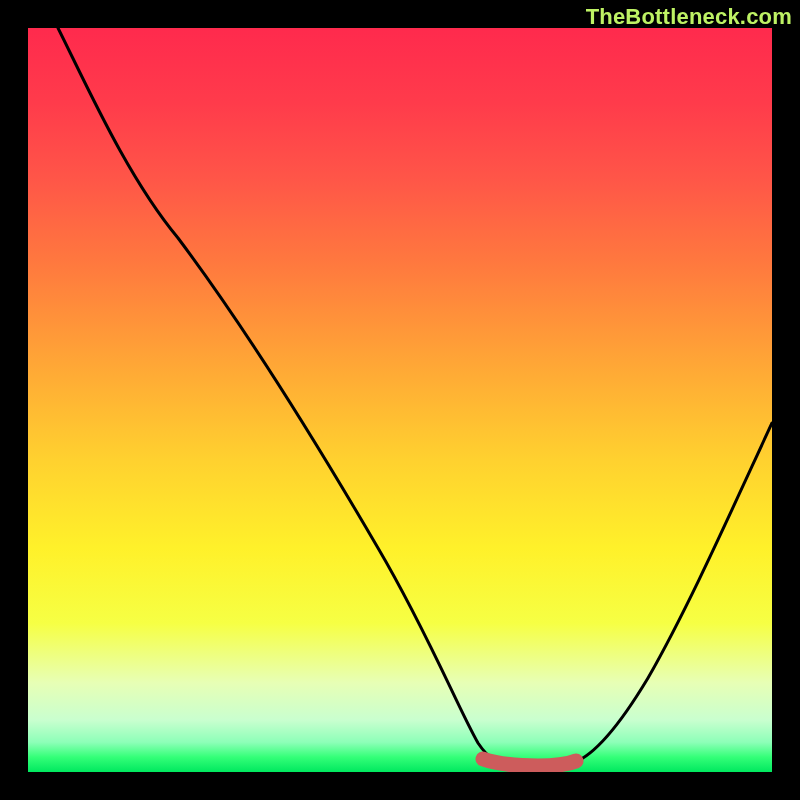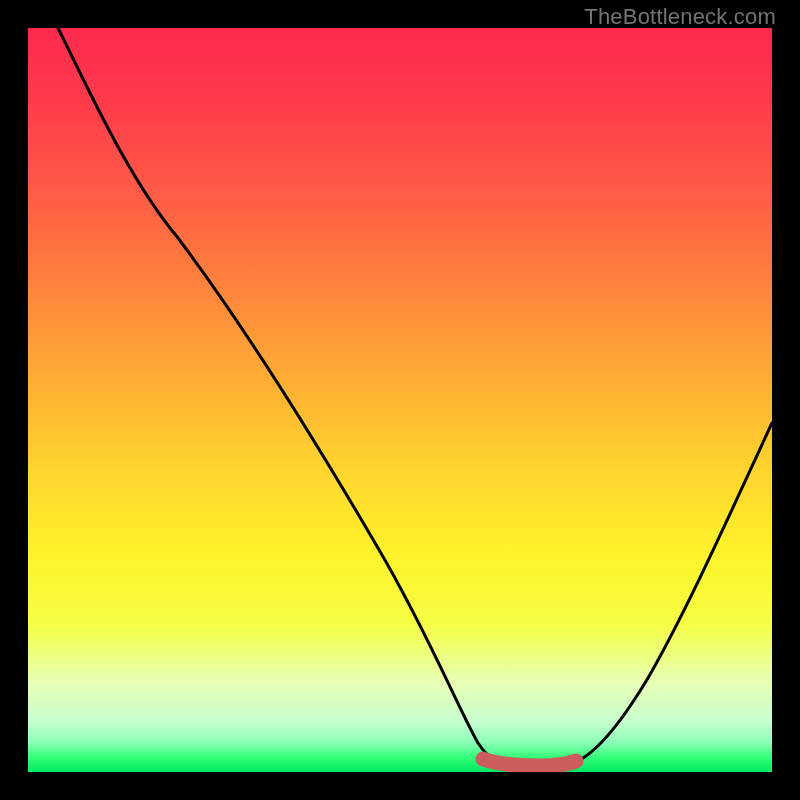--- a/index.html
+++ b/index.html
@@ -38,25 +38,25 @@
       #e7ffb5 88%,
       #c9ffcf 93%,
       #8dffb8 96%,
       #34ff78 98%,
       #00e85f 100%
     );
   }
   .watermark {
     position: absolute;
     top: 4px;
-    right: 24px;
-    color: #737373;
+    right: 8px;
+    color: #bef264;
     font-size: 22px;
     letter-spacing: 0.2px;
-    font-weight: 400;
+    font-weight: 700;
   }
   svg.curve {
     position: absolute;
     top: 0;
     left: 0;
     width: 744px;
     height: 744px;
   }
 </style>
 </head>

